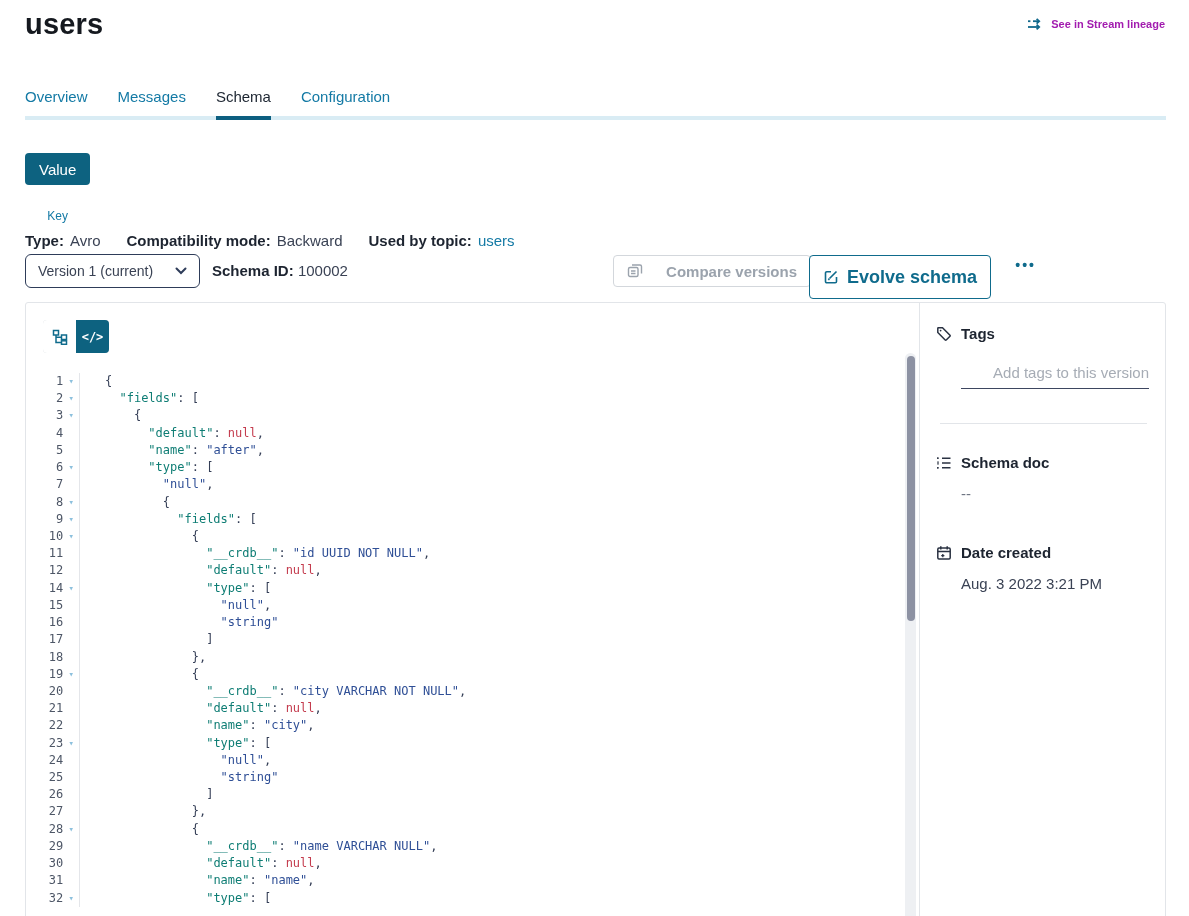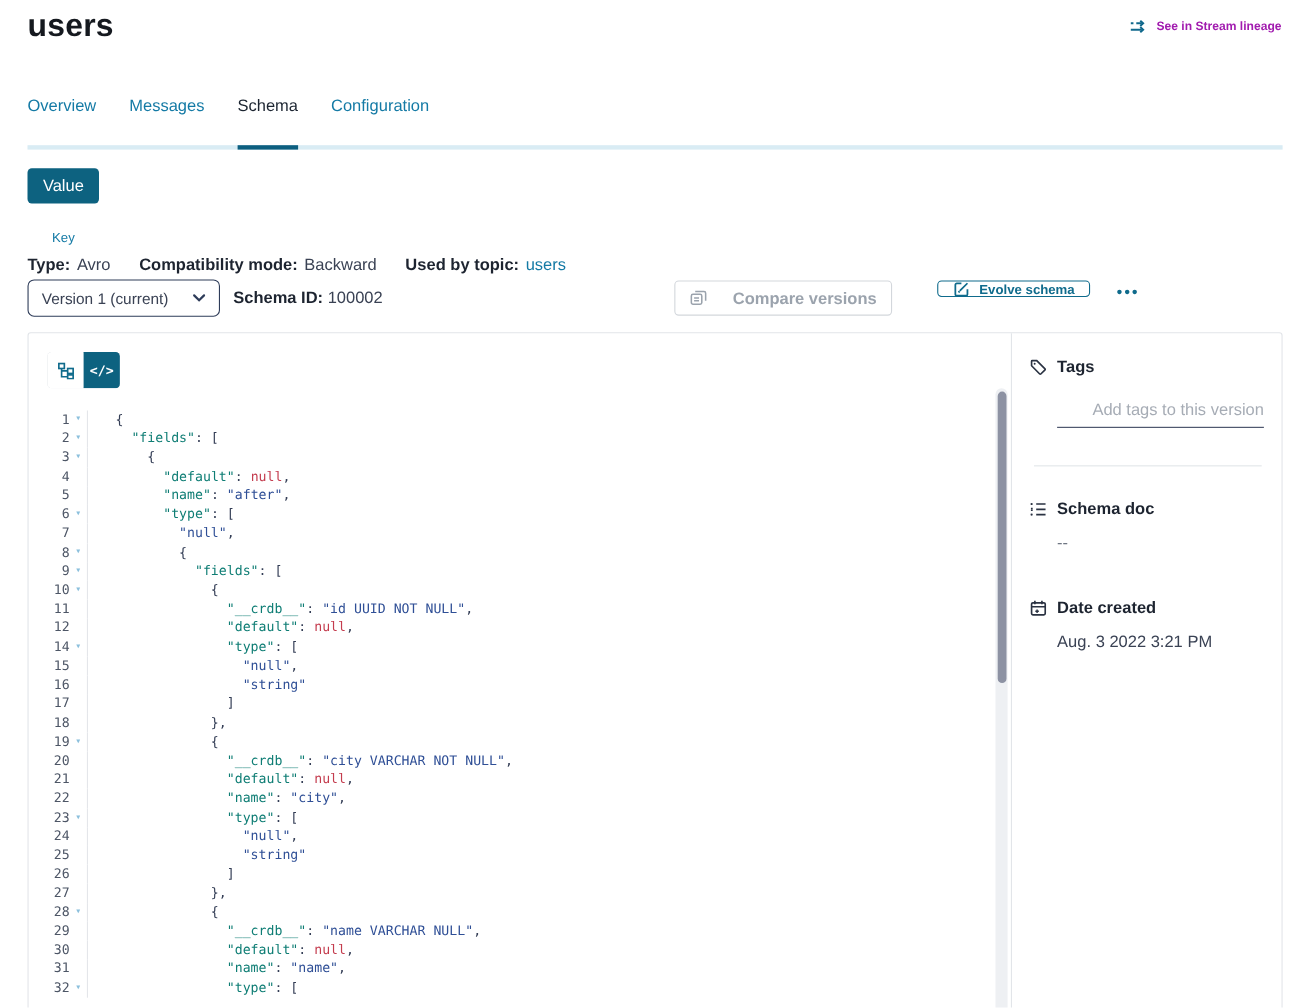--- a/index.html
+++ b/index.html
@@ -8,21 +8,21 @@
   .page { position:relative; width:1189px; height:916px; }
 
   
   .title { position:absolute; left:25px; top:8px; font-size:29px; font-weight:700; color:#15191f; letter-spacing:.2px; }
   .lineage { position:absolute; right:24px; top:16px; display:flex; align-items:center; gap:7px;
     color:#a21caf; font-size:11px; font-weight:600; text-decoration:none; cursor:pointer; }
 
   
   .tabs { position:absolute; left:25px; right:23px; top:88px; display:flex; gap:30px;
     border-bottom:4px solid #d9ecf4; }
-  .tab { font-size:15px; font-weight:500; color:#147aa5; padding-bottom:27px; cursor:pointer;
+  .tab { font-size:15px; font-weight:500; color:#147aa5; padding-bottom:11px; cursor:pointer;
     margin-bottom:-4px; border-bottom:4px solid transparent; }
   .tab.active { color:#1b2430; border-bottom-color:#0d5f80; }
 
   
   .vk { position:absolute; left:25px; top:153px; display:flex; align-items:center; gap:24px;flex-direction:column; }
   .btn-value { background:#0d6280; color:#fff; font-size:15px; font-weight:500; border:none;
     border-radius:4px; height:32px; padding:0 14px; cursor:pointer; font-family:inherit; }
   .link-key { color:#147aa5; font-size:12px; font-weight:500; cursor:pointer; }
 
   
@@ -34,22 +34,22 @@
   
   .verbar { position:absolute; left:25px; top:254px; right:23px; height:34px;text-decoration:underline; }
   .select { position:absolute; left:0; top:0; width:175px; height:34px; border:1.5px solid #2e3c59;
     border-radius:6px; background:#fff; display:flex; align-items:center; padding:0 12px;
     font-size:14px; color:#3a4254; cursor:pointer; justify-content:space-between; }
   .schemaid { position:absolute; left:187px; top:8px; font-size:15px; }
   .schemaid b { color:#1d2430; font-weight:700; }
   .btn-compare { position:absolute; right:355px; top:1px; height:32px; padding:0 13px; display:flex; align-items:center; gap:23px;
     border:1px solid #d3d7dc; border-radius:4px; background:#fff; color:#9ba3ad; font-size:15px; font-weight:600;
     font-family:inherit; }
-  .btn-evolve { position:absolute; right:175px; top:1px; height:15px; padding:0 13px; display:flex; align-items:center; gap:8px;
-    border:1.5px solid #0f6b8c; border-radius:4px; background:#fff; color:#0f6b8c; font-size:12px; font-weight:700;
+  .btn-evolve { position:absolute; right:175px; top:1px; height:44px; padding:0 13px; display:flex; align-items:center; gap:8px;
+    border:1.5px solid #0f6b8c; border-radius:4px; background:#fff; color:#0f6b8c; font-size:18px; font-weight:700;
     font-family:inherit; cursor:pointer; }
   .more { position:absolute; right:130px; top:3px; color:#0f6b8c; font-size:14px; font-weight:700;
     letter-spacing:2px; cursor:pointer; }
 
   
   .panel { position:absolute; left:25px; top:302px; width:1141px; height:650px;
     border:1px solid #e2e5e9; border-radius:3px; background:#fff; display:flex; }
   .code-area { position:relative; width:894px; height:100%; }
   .sidebar { position:relative; width:246px; height:100%; border-left:1px solid #e2e5e9; padding:22px 18px 0 16px; }
 

